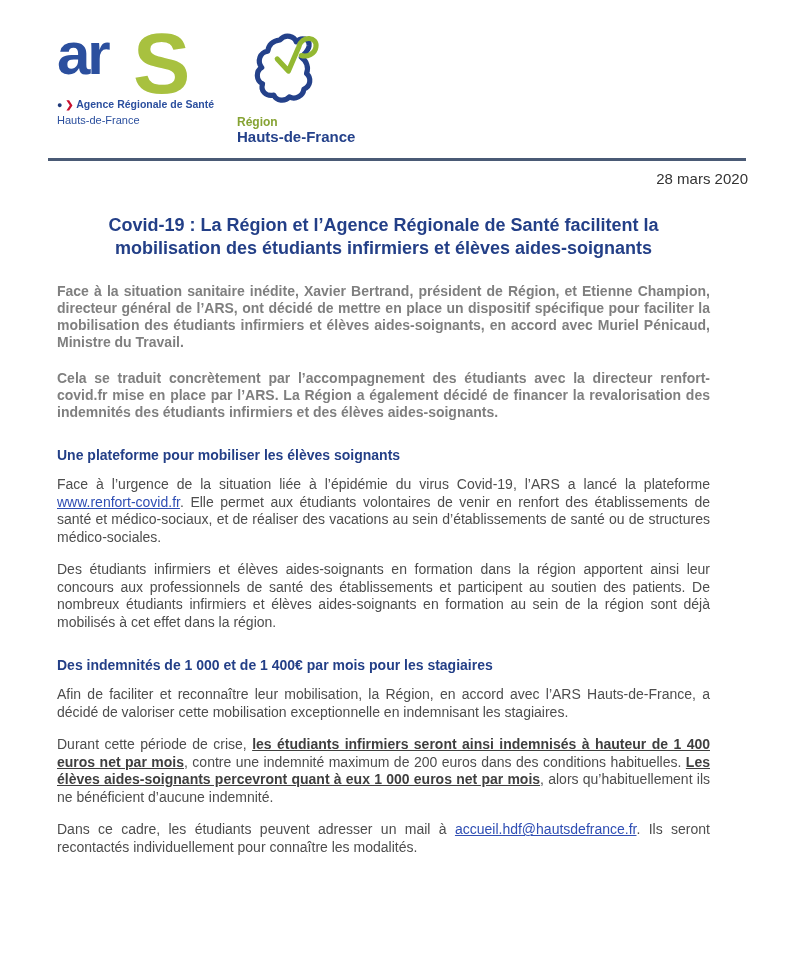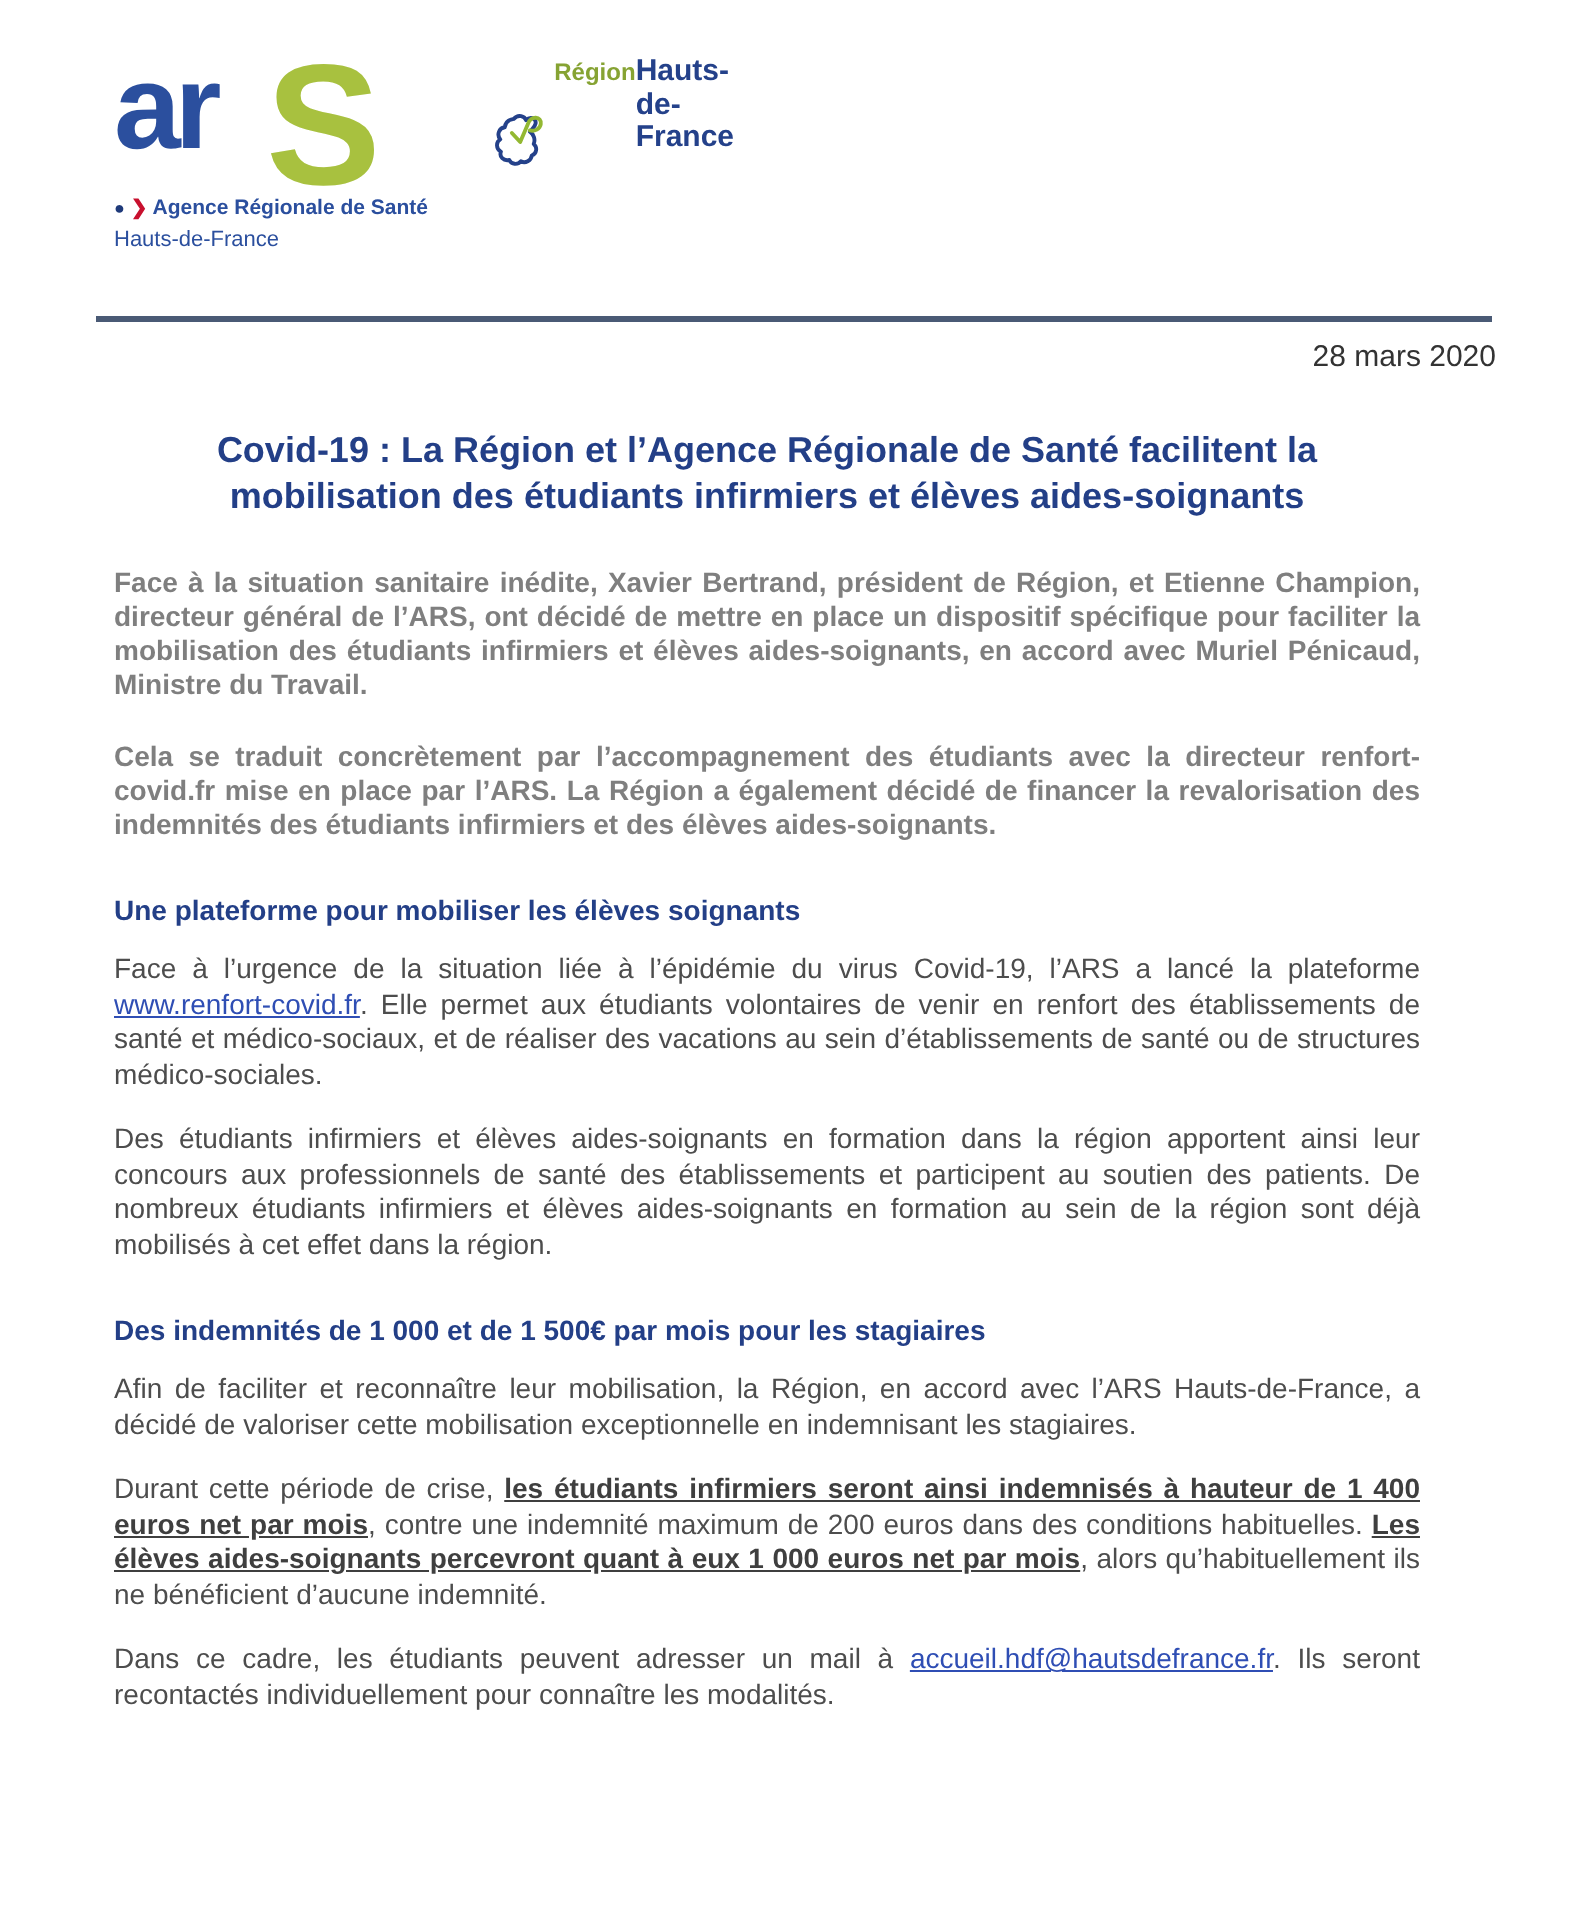--- a/index.html
+++ b/index.html
@@ -16,21 +16,21 @@
   .logos{position:absolute;top:28px;left:57px;display:flex;align-items:flex-start;gap:22px;}
   
   .ars-logo{position:relative;width:158px;height:104px;}
   .ars-ar{position:absolute;top:-4px;left:0;font-size:60px;font-weight:bold;letter-spacing:-3px;color:#2b4f9e;line-height:1;}
   .ars-s{position:absolute;top:-8px;left:76px;font-size:86px;font-weight:bold;color:#a8c13f;line-height:1;}
   .ars-small{position:absolute;left:0;bottom:22px;font-size:10.5px;font-weight:bold;color:#2b4f9e;white-space:nowrap;}
   .ars-dot{color:#1f3a7a;font-size:9px;}
   .ars-chevron{color:#c8102e;font-weight:bold;font-size:10px;}
   .ars-hdf{position:absolute;left:0;bottom:6px;font-size:11px;color:#2b4f9e;white-space:nowrap;}
   
-  .region-logo{display:flex;align-items:flex-start;width:130px;}
+  .region-logo{display:flex;flex-direction:column;align-items:flex-start;width:130px;}
   .region-map{width:92px;height:86px;margin-left:8px;}
   .region-word{font-size:12px;font-weight:bold;color:#86a333;margin-top:2px;line-height:1.1;}
   .region-hdf{font-size:15px;font-weight:bold;color:#24418a;line-height:1.1;}
   .press-label{
     position:absolute;top:104px;right:38px;
     font-size:19.5px;color:#3a5185;letter-spacing:.5px;white-space:nowrap;
   }
   .header-rule{position:absolute;left:48px;right:40px;top:158px;height:3px;background:#4a5a75;}
   .date-line{position:absolute;top:170px;right:38px;font-size:15px;color:#333333;}
   
@@ -95,19 +95,19 @@
   <div class="content">
     <div class="doc-title">Covid-19 : La Région et l’Agence Régionale de Santé facilitent la mobilisation des étudiants infirmiers et élèves aides-soignants</div>
 
     <p class="lead">Face à la situation sanitaire inédite, Xavier Bertrand, président de Région, et Etienne Champion, directeur général de l’ARS, ont décidé de mettre en place un dispositif spécifique pour faciliter la mobilisation des étudiants infirmiers et élèves aides-soignants, en accord avec Muriel Pénicaud, Ministre du Travail.</p>
     <p class="lead">Cela se traduit concrètement par l’accompagnement des étudiants avec la directeur renfort-covid.fr mise en place par l’ARS. La Région a également décidé de financer la revalorisation des indemnités des étudiants infirmiers et des élèves aides-soignants.</p>
 
     <div class="section-heading">Une plateforme pour mobiliser les élèves soignants</div>
     <p class="body-p"><span>Face à l’urgence de la situation liée à l’épidémie du virus Covid-19, l’ARS a lancé la plateforme </span><a href="#" class="link">www.renfort-covid.fr</a><span>. Elle permet aux étudiants volontaires de venir en renfort des établissements de santé et médico-sociaux, et de réaliser des vacations au sein d’établissements de santé ou de structures médico-sociales.</span></p>
     <p class="body-p sp1">Des étudiants infirmiers et élèves aides-soignants en formation dans la région apportent ainsi leur concours aux professionnels de santé des établissements et participent au soutien des patients. De nombreux étudiants infirmiers et élèves aides-soignants en formation au sein de la région sont déjà mobilisés à cet effet dans la région.</p>
 
-    <div class="section-heading">Des indemnités de 1 000 et de 1 500€ par mois pour les stagiaires</div>
+    <div class="section-heading">Des indemnités de 1 000 et de 1 400€ par mois pour les stagiaires</div>
     <p class="body-p">Afin de faciliter et reconnaître leur mobilisation, la Région, en accord avec l’ARS Hauts-de-France, a décidé de valoriser cette mobilisation exceptionnelle en indemnisant les stagiaires.</p>
     <p class="body-p sp1"><span>Durant cette période de crise, </span><strong class="emph">les étudiants infirmiers seront ainsi indemnisés à hauteur de 1 400 euros net par mois</strong><span>, contre une indemnité maximum de 200 euros dans des conditions habituelles. </span><strong class="emph">Les élèves aides-soignants percevront quant à eux 1 000 euros net par mois</strong><span>, alors qu’habituellement ils ne bénéficient d’aucune indemnité.</span></p>
     <p class="body-p sp1"><span>Dans ce cadre, les étudiants peuvent adresser un mail à </span><a href="#" class="link">accueil.hdf@hautsdefrance.fr</a><span>. Ils seront recontactés individuellement pour connaître les modalités.</span></p>
   </div>
 
 </div>
 
 </body></html>

